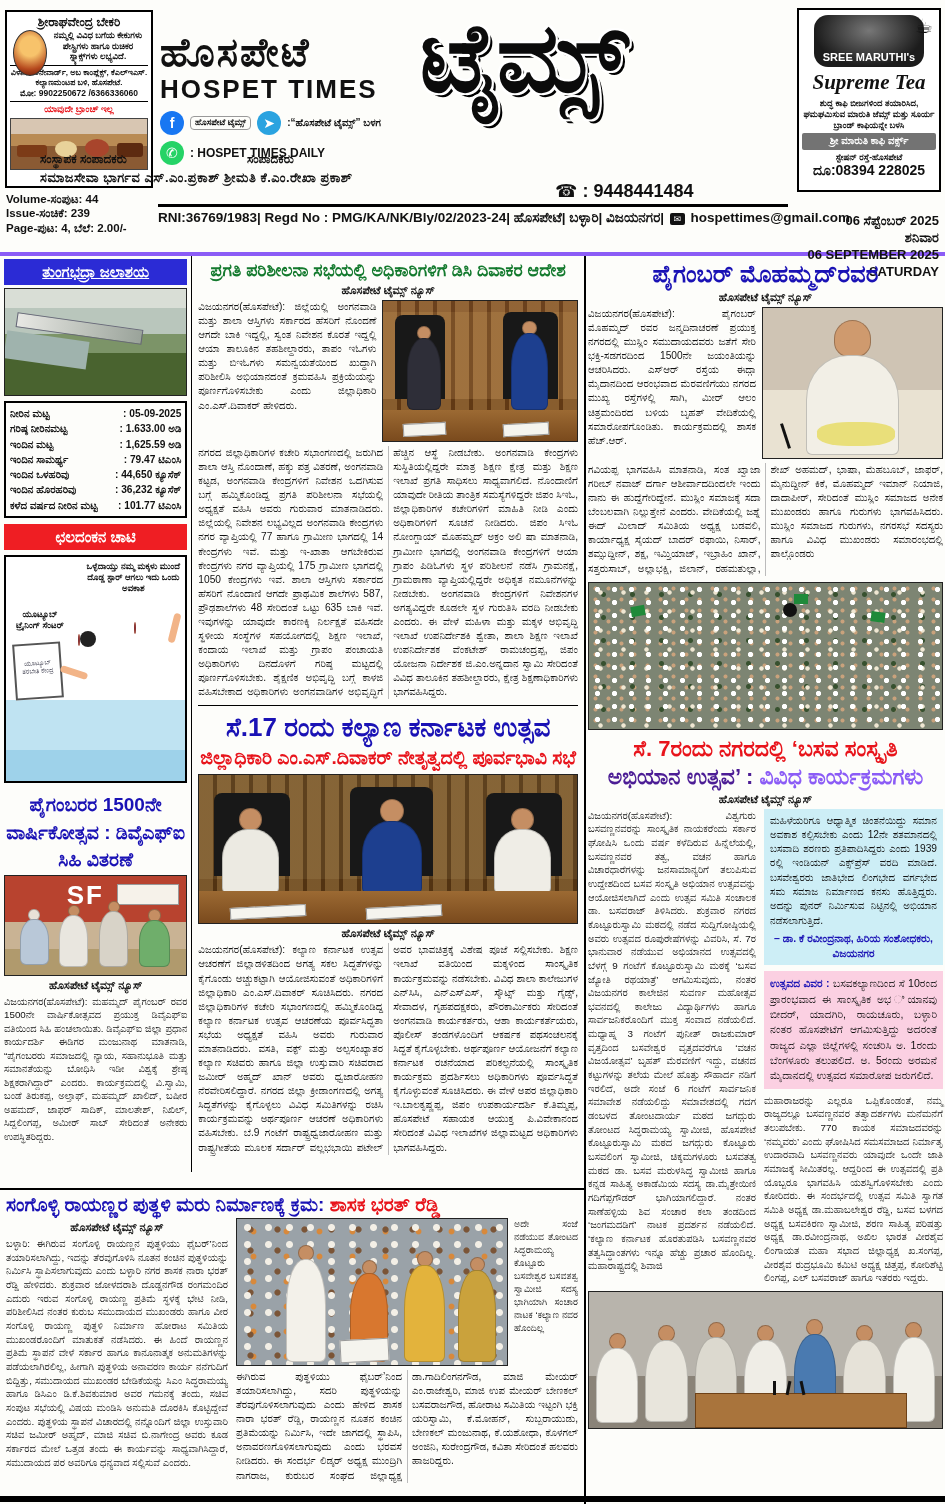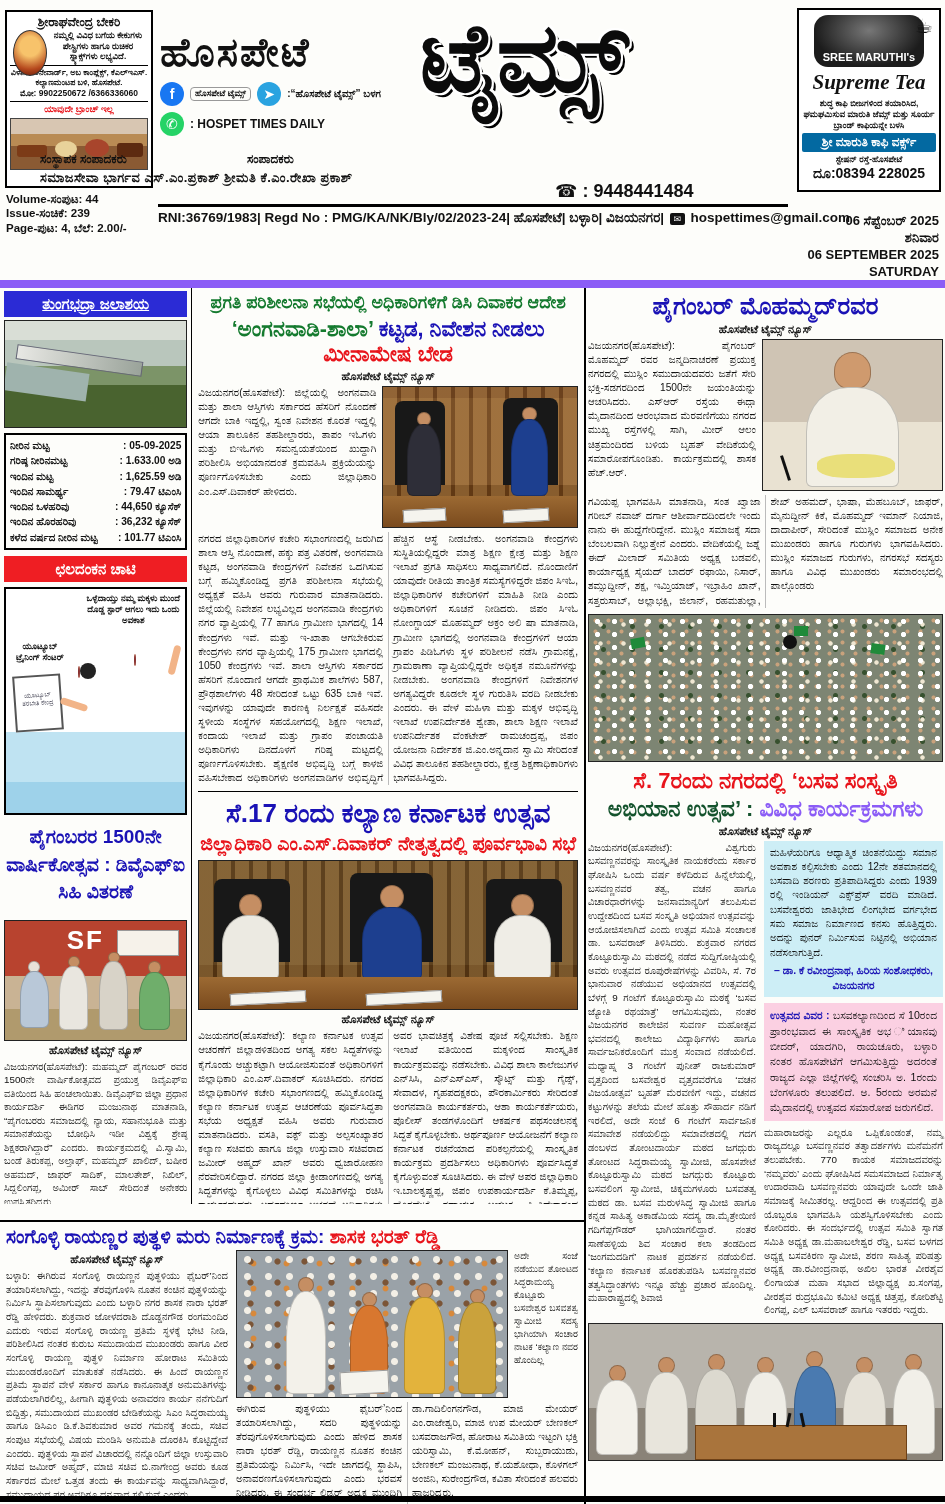--- a/index.html
+++ b/index.html
@@ -3,21 +3,21 @@
 <meta charset="utf-8">
 <style>
   html,body{margin:0;padding:0;background:#888;}
   .page{position:relative;width:945px;height:1504px;background:#fdfdfa;margin:0 auto;
         font-family:"Liberation Sans","DejaVu Sans",sans-serif;color:#111;overflow:hidden;
         box-sizing:border-box;}
   .page *, .page *::before, .page *::after{box-sizing:border-box;}
   .bottom-bar{position:absolute;left:0;right:0;bottom:2px;height:6px;background:#000;}
 
   
-  .masthead{position:relative;height:288px;border-bottom:8px solid #8b5cf6;}
+  .masthead{position:relative;height:256px;border-bottom:4px solid #8b5cf6;}
   .ad-box{position:absolute;border:2px solid #000;background:#fff;padding:3px;font-size:9px;text-align:center;line-height:1.25;}
   .ad-left{left:5px;top:10px;width:148px;height:178px;}
   .ad-left .ttl{font-weight:bold;font-size:12px;}
   .deity{position:absolute;left:6px;top:18px;width:34px;height:46px;border-radius:50%;
          background:radial-gradient(circle at 50% 35%,#f7c36b 30%,#b5481d 70%,#5d1607);border:1px solid #333;}
   .ad-left .desc{margin-left:38px;font-weight:bold;font-size:8.5px;}
   .ad-left .addr{border-top:1px solid #000;margin-top:3px;padding-top:2px;font-weight:bold;font-size:8px;}
   .ad-left .ph{font-weight:bold;font-size:8.5px;}
   .ad-left .note{color:#e8141b;font-weight:bold;font-size:9px;border-top:1px solid #000;margin-top:2px;padding-top:2px;}
   .cakes{margin-top:3px;height:52px;border:1px solid #444;
@@ -44,21 +44,21 @@
   .rni-row .mail-ic{display:inline-block;width:15px;height:12px;background:#111;color:#fff;font-size:9px;line-height:12px;
                     text-align:center;border-radius:2px;margin:0 2px;}
   .names-rule{position:absolute;left:158px;top:204px;width:630px;border-top:3px solid #000;}
   .ad-right{right:4px;top:8px;width:144px;height:184px;}
   .tea-badge{margin:2px auto 0;width:110px;height:52px;border-radius:14px;color:#fff;font-weight:bold;
              background:radial-gradient(ellipse at 50% 30%,#777 0%,#1c1c1c 70%);display:flex;flex-direction:column;
              align-items:center;justify-content:flex-end;padding-bottom:4px;font-size:11px;line-height:1;}
   .tea-cup{position:absolute;right:6px;top:4px;font-size:20px;}
   .tea-script{font-family:"Liberation Serif","DejaVu Serif",serif;font-style:italic;font-weight:bold;font-size:21px;margin-top:2px;}
   .tea-desc{font-weight:bold;font-size:8.5px;margin-top:3px;}
-  .tea-shop{background:#0369a1;color:#fff;font-weight:bold;font-size:12px;margin-top:3px;padding:2px 0;border-radius:2px;}
+  .tea-shop{background:#737373;color:#fff;font-weight:bold;font-size:10px;margin-top:3px;padding:2px 0;border-radius:2px;}
   .tea-loc{font-weight:bold;font-size:8.5px;margin-top:2px;}
   .tea-ph{font-weight:700;font-size:14px;}
   .date-block{position:absolute;right:6px;top:213px;text-align:right;font-weight:900;font-size:13px;line-height:1.3;}
 
   
   .main{display:flex;height:1256px;}
   .main-left{width:586px;border-right:2px solid #000;display:flex;flex-direction:column;gap:16px;}
   .upper{display:flex;height:916px;}
   .col-left{width:193px;border-right:1px solid #000;padding:3px 4px;overflow:hidden;}
   .col-center{width:393px;padding:4px 6px;overflow:hidden;}
@@ -95,21 +95,21 @@
   .cw-woman .bun{position:absolute;left:2px;top:-4px;width:16px;height:16px;border-radius:50%;background:#222;}
   .cw-woman .t{width:34px;height:40px;background:#f59a38;margin:0 auto;border-radius:6px;}
   .cw-woman .s{width:40px;height:66px;background:#3f9b43;margin:0 auto;border-radius:4px 4px 8px 8px;}
   .cw-woman .arm{position:absolute;left:-18px;top:34px;width:28px;height:7px;background:#f2b488;transform:rotate(18deg);border-radius:4px;}
   .cw-man{position:absolute;left:128px;top:66px;width:40px;height:152px;}
   .cw-man .arm{position:absolute;right:-4px;top:-10px;width:7px;height:30px;background:#f2b488;transform:rotate(14deg);border-radius:4px;}
   .cw-man .h{width:24px;height:26px;border-radius:50%;background:#f2b488;margin:0 auto;border:1px solid #833;}
   .cw-man .t{width:32px;height:52px;background:#bfe0ee;margin:0 auto;border-radius:6px;}
   .cw-man .s{width:26px;height:62px;background:#cbb9e8;margin:0 auto;}
   .dyfi-h{color:#1a12b5;font-weight:900;font-size:19px;text-align:center;line-height:1.45;margin-top:8px;}
-  .sfi-photo{height:121px;margin-top:14px;background:linear-gradient(180deg,#b8432f 0 46%,#c9b394 46% 74%,#b09a6d 74% 100%);}
+  .sfi-photo{height:101px;margin-top:1px;background:linear-gradient(180deg,#b8432f 0 46%,#c9b394 46% 74%,#b09a6d 74% 100%);}
   .sfi-photo .sf{position:absolute;left:34%;top:4%;color:#fff;font-weight:900;font-size:26px;letter-spacing:2px;}
   .sfi-photo .ban{position:absolute;right:4%;top:8%;width:34%;height:22%;background:#f6f2ea;border:1px solid #999;}
 
   
   .kicker{color:#147a2e;font-weight:900;font-size:17.5px;text-align:center;}
   .h-ang{font-weight:900;font-size:21.5px;text-align:center;margin-top:4px;}
   .h-ang .g{color:#147a2e;} .h-ang .b{color:#1a12b5;} .h-ang .r{color:#e8141b;}
   .art1-row{display:flex;gap:6px;}
   .art1-row .txt{width:178px;}
   .meet-photo{height:142px;flex:1;background:linear-gradient(180deg,#7a4a21 0 8%,#8a5a2b 8% 70%,#6e4117 70% 78%,#7d5326 78% 100%);}
@@ -133,21 +133,21 @@
   .speaker-photo{flex:1;height:152px;background:linear-gradient(180deg,#cfc4b4 0 55%,#e9e2d2 55% 100%);}
   .crowd-photo{height:148px;margin-top:6px;background-color:#7d8573;
      background-image:radial-gradient(circle,#ffffff 2.2px,transparent 3px),
                       radial-gradient(circle,#efe7d2 1.8px,transparent 2.6px),
                       radial-gradient(circle,#37512f 2px,transparent 3px),
                       radial-gradient(circle,#c9a27c 1.6px,transparent 2.4px);
      background-size:17px 13px,23px 19px,29px 23px,13px 11px;}
   .flag{position:absolute;width:14px;height:10px;background:#1f8a3a;}
   .h-bas{color:#e8141b;font-weight:900;font-size:22px;text-align:center;margin-top:6px;}
   .h-bas2{font-weight:900;font-size:22px;text-align:center;margin-top:2px;}
-  .h-bas2 .r{color:#14532d;} .h-bas2 .b{color:#8b5cf6;}
+  .h-bas2 .r{color:#4c1d95;} .h-bas2 .b{color:#8b5cf6;}
   .bas-cols{display:flex;gap:8px;}
   .bas-cols .lc{width:168px;}
   .bas-cols .rc{flex:1;}
   .quote-box{background:#cdeef6;padding:5px 6px;font-size:10.2px;line-height:1.4;text-align:justify;}
   .quote-attr{font-weight:bold;color:#1a12b5;text-align:center;margin-top:3px;font-size:10.5px;}
   .detail-box{background:#fbd0e2;padding:5px 6px;margin-top:6px;font-size:10.6px;line-height:1.45;text-align:justify;}
   .detail-box .lb{color:#1a12b5;font-weight:900;}
   .press-photo{height:138px;margin-top:6px;background:linear-gradient(180deg,#b8b4ac 0 62%,#8a8378 62% 100%);}
   .press-table{position:absolute;left:30%;bottom:0;width:60%;height:26%;background:#a9743c;border:1px solid #6e4117;}
   .mic{position:absolute;width:3px;height:14px;background:#111;}
@@ -189,20 +189,21 @@
     </div>
 
     <div class="issue-info">
       <div>Volume-ಸಂಪುಟ: 44</div>
       <div>Issue-ಸಂಚಿಕೆ: 239</div>
       <div>Page-ಪುಟ: 4, ಬೆಲೆ: 2.00/-</div>
     </div>
 
     <div class="center-head">
       <div class="kn-town">ಹೊಸಪೇಟೆ</div>
+      <div class="en-town">HOSPET TIMES</div>
       <div class="social-row">
         <span class="circle-ic fb">f</span>
         <span class="mini-card">ಹೊಸಪೇಟೆ ಟೈಮ್ಸ್</span>
         <span class="circle-ic tg">➤</span>
         <span>:“ಹೊಸಪೇಟೆ ಟೈಮ್ಸ್” ಬಳಗ</span>
       </div>
       <div class="social-row">
         <span class="circle-ic wa">✆</span>
         <span style="font-size:12px;">: HOSPET TIMES DAILY</span>
       </div>
@@ -327,23 +328,20 @@
           <div class="body-txt" style="font-size:9.8px;">
             <span>ವಿಜಯನಗರ(ಹೊಸಪೇಟೆ): ಮಹಮ್ಮದ್ ಪೈಗಂಬರ್ ರವರ 1500ನೇ ವಾರ್ಷಿಕೋತ್ಸವದ ಪ್ರಯುಕ್ತ ಡಿವೈಎಫ್ಐ ವತಿಯಿಂದ ಸಿಹಿ ಹಂಚಲಾಯಿತು. ಡಿವೈಎಫ್ಐ ಜಿಲ್ಲಾ ಪ್ರಧಾನ ಕಾರ್ಯದರ್ಶಿ ಈಡಿಗರ ಮಂಜುನಾಥ ಮಾತನಾಡಿ, “ಪೈಗಂಬರರು ಸಮಾಜದಲ್ಲಿ ನ್ಯಾಯ, ಸಹಾನುಭೂತಿ ಮತ್ತು ಸಮಾನತೆಯನ್ನು ಬೋಧಿಸಿ ಇಡೀ ವಿಶ್ವಕ್ಕೆ ಶ್ರೇಷ್ಠ ಶಿಕ್ಷಕರಾಗಿದ್ದಾರೆ” ಎಂದರು.</span>
             <span>ಕಾರ್ಯಕ್ರಮದಲ್ಲಿ ವಿ.ಸ್ವಾಮಿ, ಬಂಡೆ ತಿರುಕಪ್ಪ, ಅಲ್ತಾಫ್, ಮಹಮ್ಮದ್ ಖಾಲಿದ್, ಬಷೀರ ಅಹಮದ್, ಜಾಫರ್ ಸಾದಿಕ್, ಮಾಲತೇಶ್, ನಿಖಿಲ್, ಸಿದ್ದಲಿಂಗಪ್ಪ, ಅಮೀರ್ ಸಾಬ್ ಸೇರಿದಂತೆ ಅನೇಕರು ಉಪಸ್ಥಿತರಿದ್ದರು.</span>
           </div>
 
         </div>
 
         <div class="col-center">
 
           <div class="kicker">ಪ್ರಗತಿ ಪರಿಶೀಲನಾ ಸಭೆಯಲ್ಲಿ ಅಧಿಕಾರಿಗಳಿಗೆ ಡಿಸಿ ದಿವಾಕರ ಆದೇಶ</div>
-          <div class="h-ang">
-            <span class="g">‘ಅಂಗನವಾಡಿ-ಶಾಲಾ’</span><span class="b"> ಕಟ್ಟಡ, ನಿವೇಶನ ನೀಡಲು </span><span class="r">ಮೀನಾಮೇಷ ಬೇಡ</span>
-          </div>
           <div class="byline">ಹೊಸಪೇಟೆ ಟೈಮ್ಸ್ ನ್ಯೂಸ್</div>
           <div class="art1-row">
             <div class="txt body-txt">ವಿಜಯನಗರ(ಹೊಸಪೇಟೆ): ಜಿಲ್ಲೆಯಲ್ಲಿ ಅಂಗನವಾಡಿ ಮತ್ತು ಶಾಲಾ ಆಸ್ತಿಗಳು ಸರ್ಕಾರದ ಹೆಸರಿಗೆ ನೊಂದಣೆ ಆಗದೇ ಬಾಕಿ ಇದ್ದಲ್ಲಿ, ಸ್ವಂತ ನಿವೇಶನ ಕೊರತೆ ಇದ್ದಲ್ಲಿ ಆಯಾ ತಾಲೂಕಿನ ತಹಶೀಲ್ದಾರರು, ತಾಪಂ ಇಓಗಳು ಮತ್ತು ಬಿಇಓಗಳು ಸಮನ್ವಯತೆಯಿಂದ ಖುದ್ದಾಗಿ ಪರಿಶೀಲಿಸಿ ಅಭಿಯಾನದಂತೆ ಕ್ರಮವಹಿಸಿ ಪ್ರಕ್ರಿಯೆಯನ್ನು ಪೂರ್ಣಗೊಳಿಸಬೇಕು ಎಂದು ಜಿಲ್ಲಾಧಿಕಾರಿ ಎಂ.ಎಸ್.ದಿವಾಕರ್ ಹೇಳಿದರು.</div>
             <div class="photo meet-photo">
               <span class="wood"></span>
               <span class="chair" style="left:6%;top:10%;width:26%;height:60%;"></span>
               <span class="chair" style="left:62%;top:8%;width:28%;height:62%;"></span>
               <span class="pf" style="left:12%;top:18%;width:18%;height:60%;">
                   <span class="hd"></span>
                   <span class="bd" style="background:#2e2e38;"></span>

